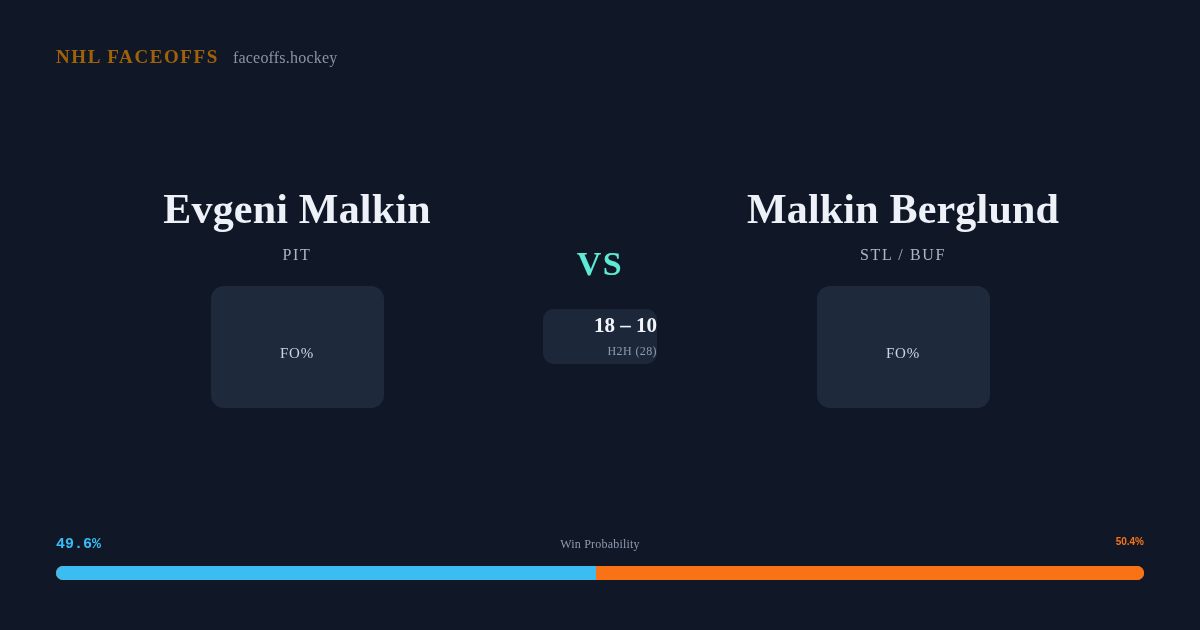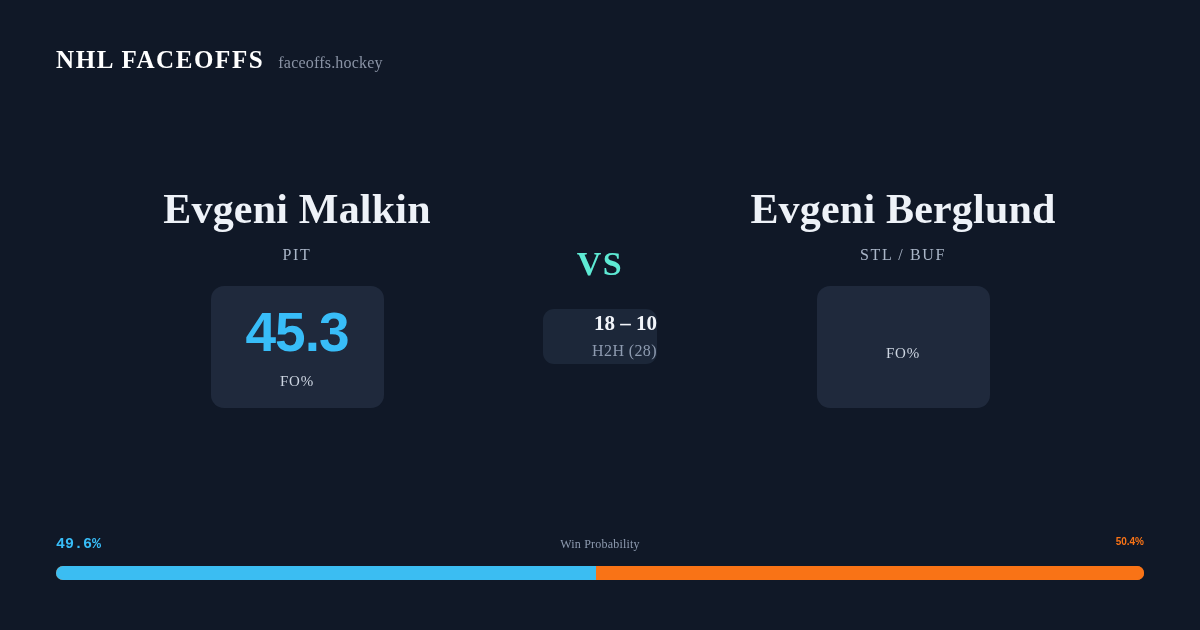--- a/index.html
+++ b/index.html
@@ -17,23 +17,23 @@
 
   
   .header {
     position:absolute;
     left:56px; top:46px;
     display:flex; align-items:baseline; gap:14px;
   }
   .brand {
     font-family:"Liberation Serif", serif;
     font-weight:bold;
-    font-size:25px;
+    font-size:19px;
     letter-spacing:1.6px;
-    color:#ffffff;
+    color:#a16207;
   }
   .site {
     font-family:"Liberation Serif", serif;
     font-size:16px;
     color:#8a93a5;
     letter-spacing:0.2px;
   }
 
   
   .matchup {
@@ -122,21 +122,21 @@
     font-family:"Liberation Serif", serif;
     font-weight:bold;
     font-size:21px;
     color:#f2f5fa;
     line-height:1;
     white-space:nowrap;
   }
   .h2h-label {
     margin-top:8px;
     font-family:"Liberation Serif", serif;
-    font-size:16px;
+    font-size:12px;
     color:#8e9bb0;
     letter-spacing:0.4px;
     white-space:nowrap;
   }
 
   
   .winprob {
     position:absolute;
     left:56px; right:56px;
     bottom:50px;
@@ -196,35 +196,34 @@
     <span class="brand">NHL FACEOFFS</span>
     <span class="site">faceoffs.hockey</span>
   </div>
 
   <div class="matchup">
 
     <div class="side side-left">
       <div class="player-name">Evgeni Malkin</div>
       <div class="player-team">PIT</div>
       <div class="stat-card">
-        <div class="stat-value">45.3</div>
         <div class="stat-label">FO%</div>
       </div>
     </div>
 
     <div class="center">
       <div class="vs">VS</div>
       <div class="h2h-box">
         <div class="h2h-record">18 – 10</div>
         <div class="h2h-label">H2H (28)</div>
       </div>
     </div>
 
     <div class="side side-right">
-      <div class="player-name">Evgeni Berglund</div>
+      <div class="player-name">Malkin Berglund</div>
       <div class="player-team">STL / BUF</div>
       <div class="stat-card">
         <div class="stat-label">FO%</div>
       </div>
     </div>
 
   </div>
 
   <div class="winprob">
     <div class="wp-labels">

